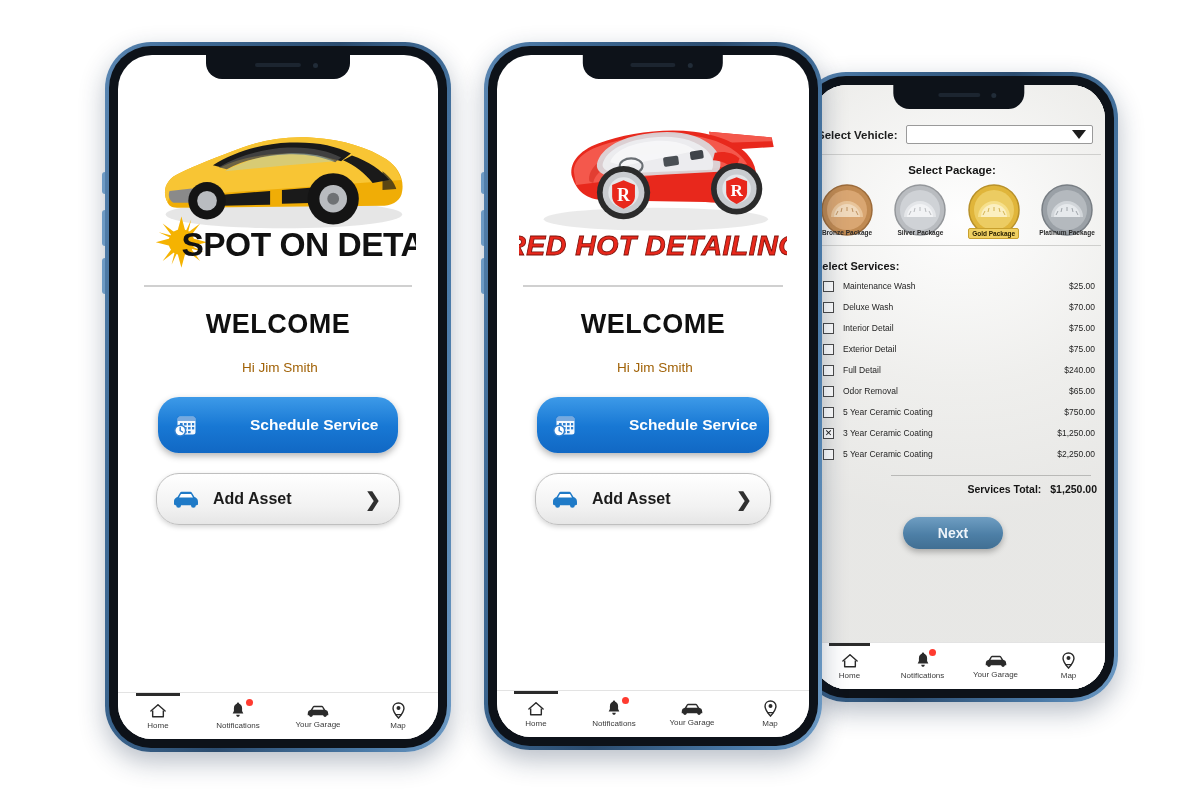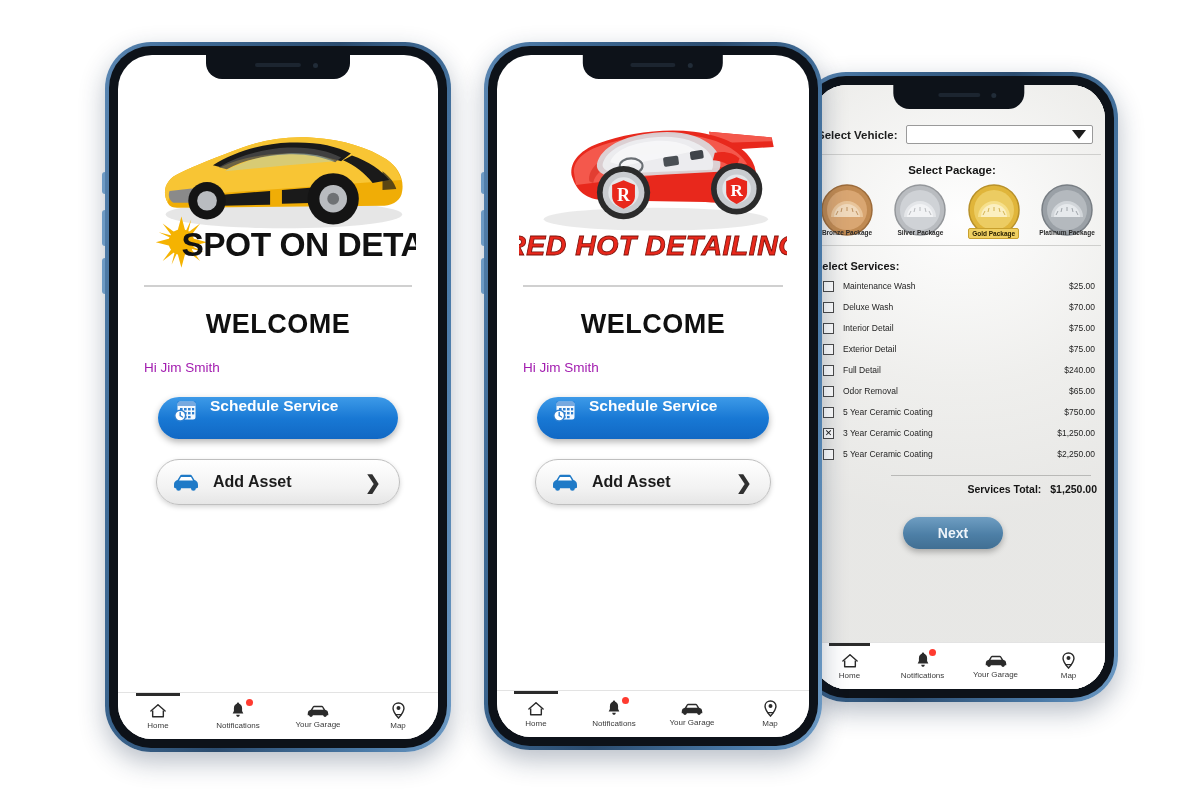--- a/index.html
+++ b/index.html
@@ -107,51 +107,54 @@
     text-align: center;
     font-size: 27px;
     font-weight: bold;
     color: #101010;
     letter-spacing: 0.5px;
     margin-top: 22px;
     flex-shrink: 0;
   }
   .greeting {
     font-size: 13.5px;
-    color: #a21caf;
+    color: #a16207;
     margin-top: 20px;
     margin-left: 4px;
     flex-shrink: 0;
+    text-align: center;
   }
 
   .btn-primary {
     position: relative;
     margin: 22px 18px 0 18px;
-    height: 42px;
+    height: 56px;
     border-radius: 21px;
     background: linear-gradient(180deg, #3d9ae8 0%, #1878d4 52%, #1168c4 100%);
     display: flex;
+    align-items: center;
     box-shadow: 0 3px 7px rgba(0,0,0,0.30);
     flex-shrink: 0;
     border: none;
     padding: 0;
     cursor: pointer;
+    gap: 40px;
   }
   .btn-primary .ico { margin-left: 14px; display:flex; }
   .btn-primary .lbl {
     color: #ffffff;
     font-size: 15.5px;
     font-weight: 600;
     margin-left: 12px;
   }
 
   .btn-secondary {
     position: relative;
     margin: 20px 16px 0 16px;
-    height: 46px;
+    height: 52px;
     border-radius: 23px;
     background: linear-gradient(180deg, #ffffff 0%, #f2f2f2 65%, #e6e6e6 100%);
     border: 1.5px solid #bfbfbf;
     display: flex;
     align-items: center;
     box-shadow: 0 2px 5px rgba(0,0,0,0.17);
     flex-shrink: 0;
     padding: 0;
     cursor: pointer;
   }

